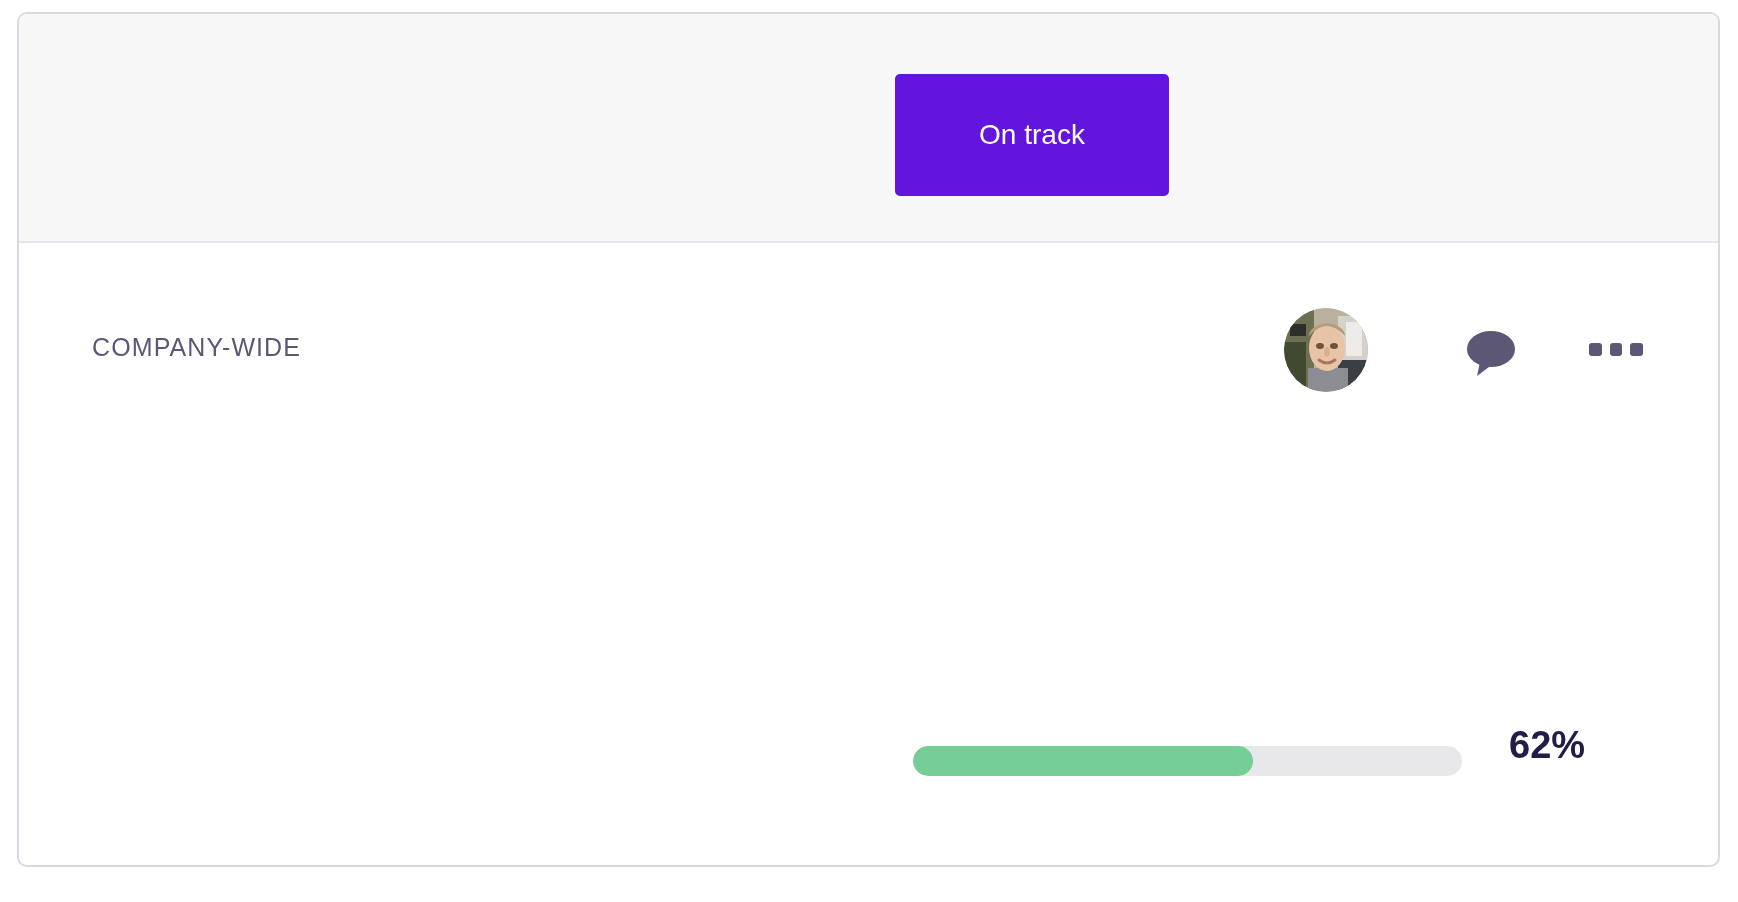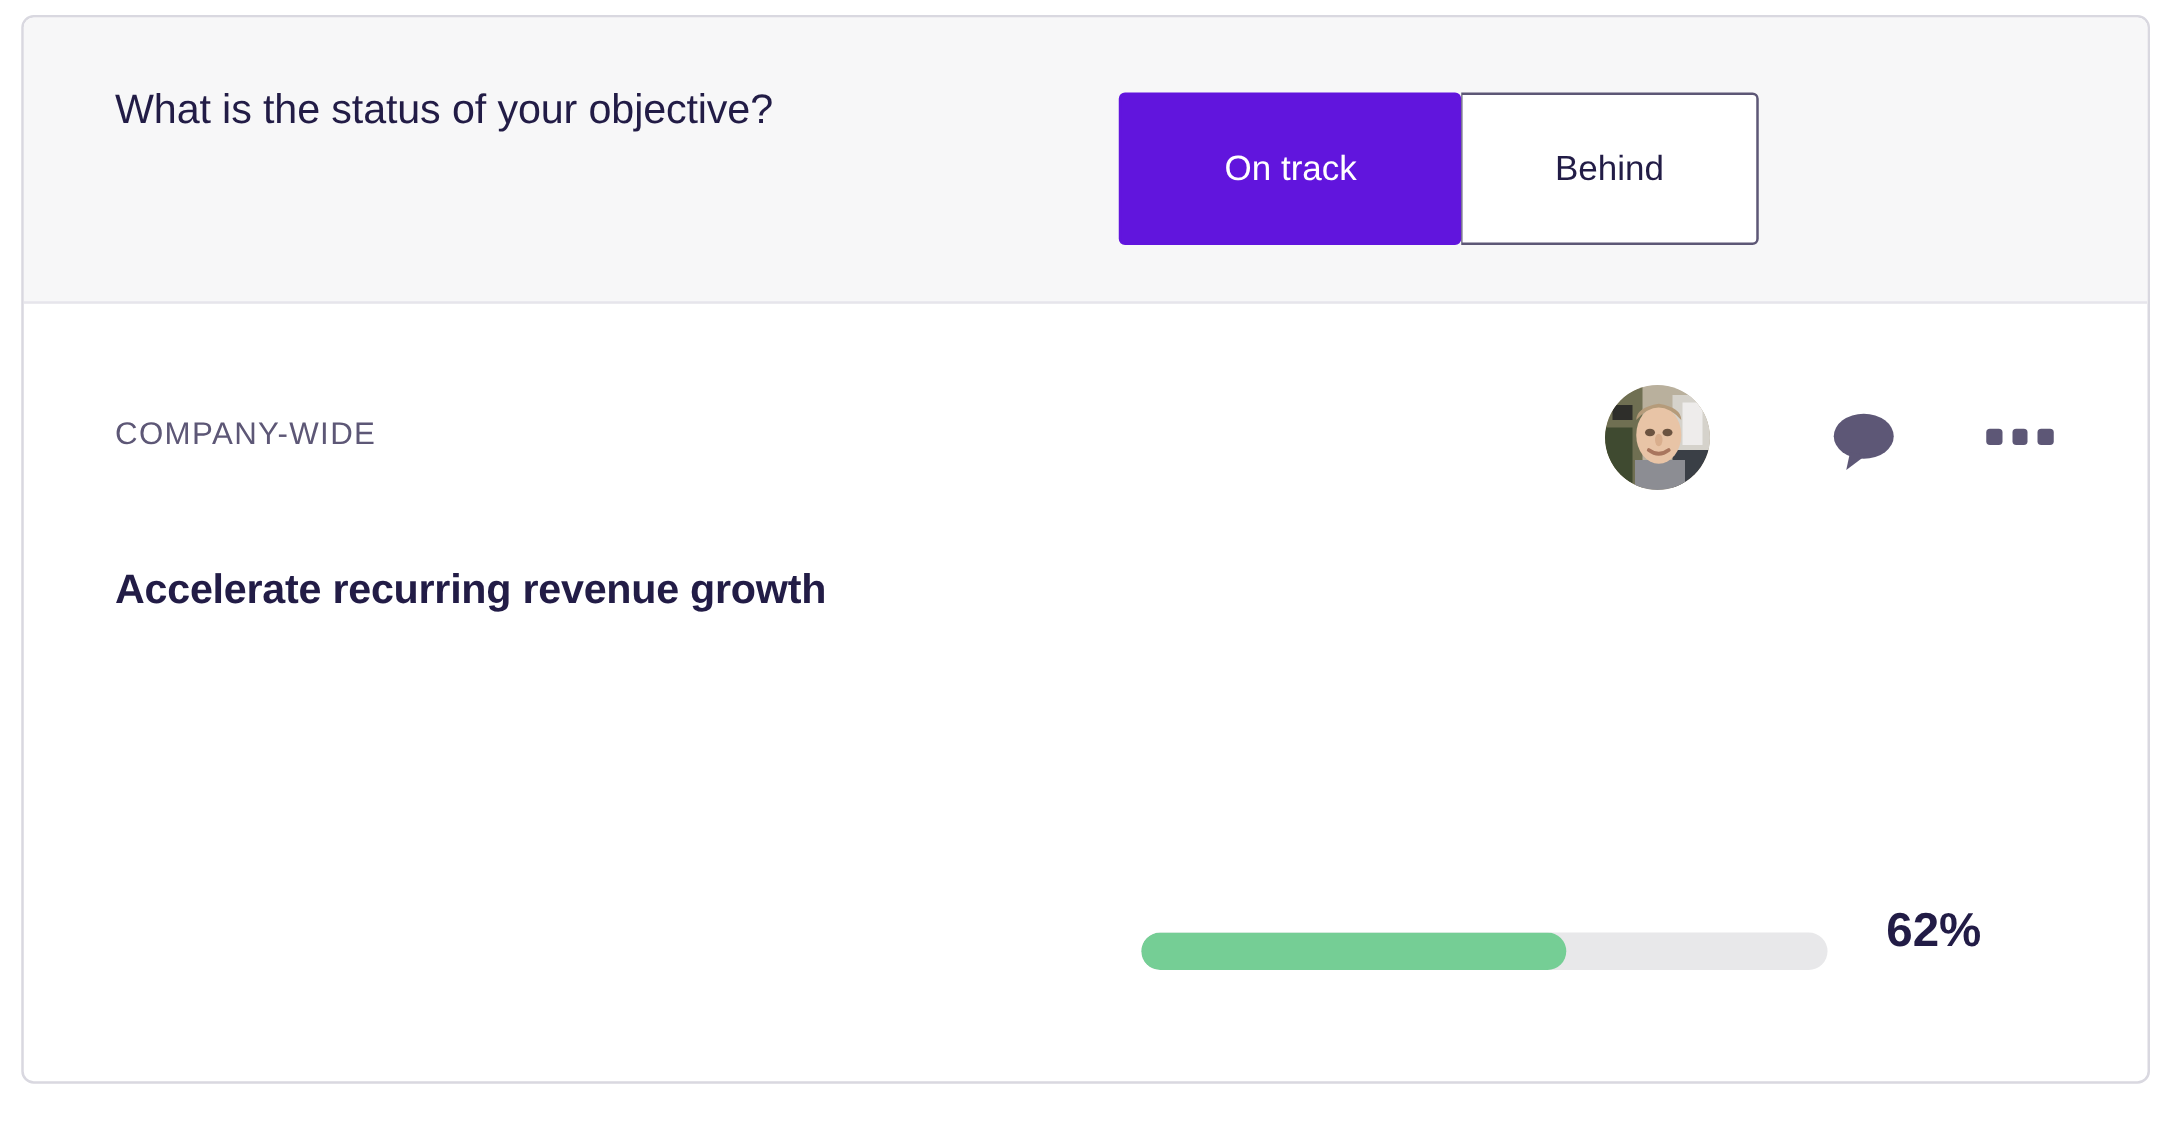--- a/index.html
+++ b/index.html
@@ -201,25 +201,23 @@
     text-align: right;
   }
 </style>
 </head>
 <body>
 
 <div class="card">
 
   <div class="card-header">
 
-    <div class="question">What is the status of your objective?</div>
 
     <div class="segmented">
       <div class="seg-btn seg-on-track active">On track</div>
-      <div class="seg-btn seg-behind">Behind</div>
     </div>
 
   </div>
 
   <div class="card-body">
 
     <div class="meta-row">
 
       <div class="company-tag">COMPANY-WIDE</div>
 
@@ -256,21 +254,20 @@
         </svg>
       </div>
 
       <div class="more-icon">
         <i></i>
         <i></i>
         <i></i>
       </div>
     </div>
 
-    <div class="obj-title">Accelerate recurring revenue growth</div>
 
     <div class="progress-wrap">
       <div class="progress-track">
         <div class="progress-fill" id="progressFill" style="width: 62%;"></div>
       </div>
       <div class="progress-pct">62%</div>
     </div>
 
   </div>
 </div>

